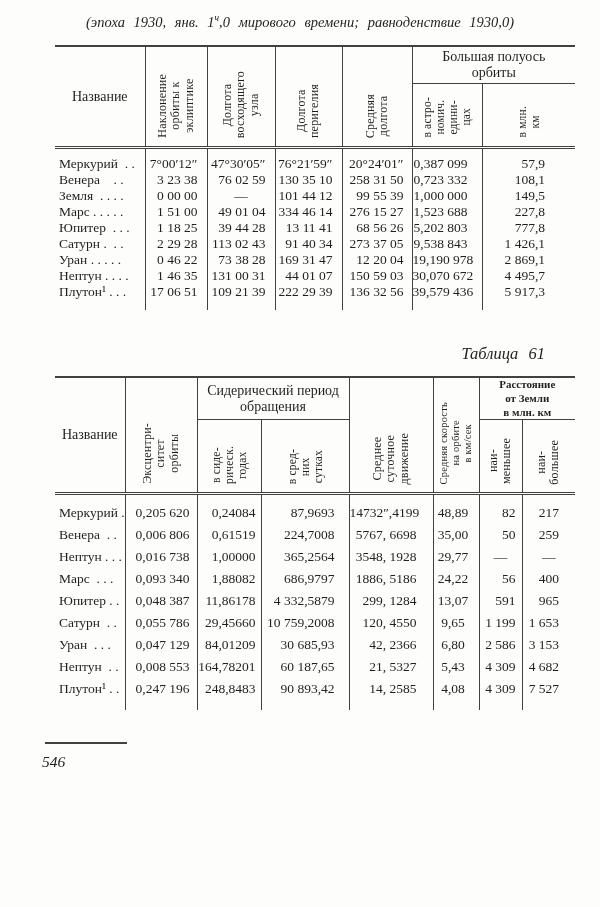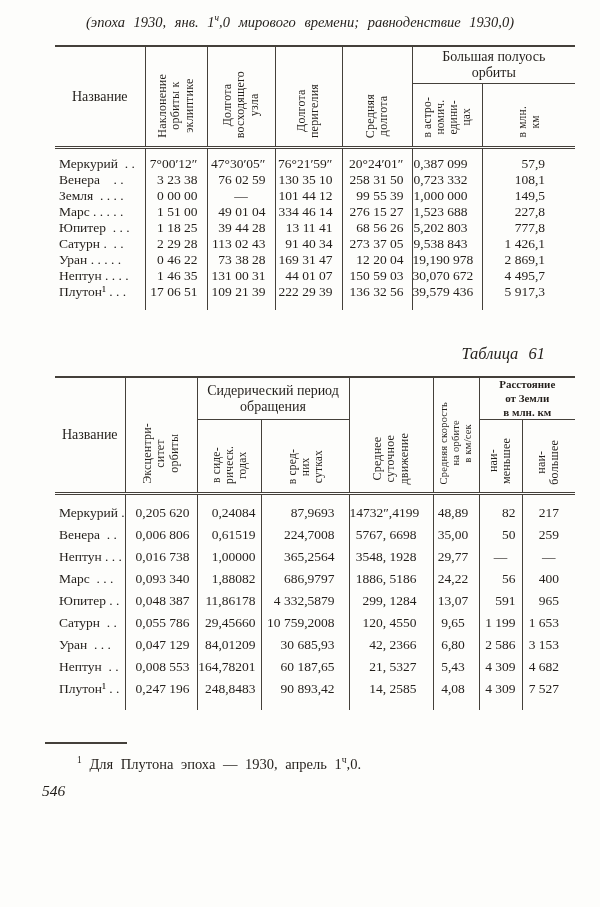--- a/index.html
+++ b/index.html
@@ -423,16 +423,15 @@
           <td></td>
           <td></td>
           <td></td>
           <td></td>
           <td></td>
         </tr>
       </tbody>
   </table>
 
   <div class="footnote-rule"></div>
-  <div class="footnote"><sup>1</sup> <span>Для Плутона эпоха — 1930, апрель 1</span><sup>ч</sup><span>,0.</span></div>
   <div class="page-number">546</div>
 
 </div>
 
 </body></html>

